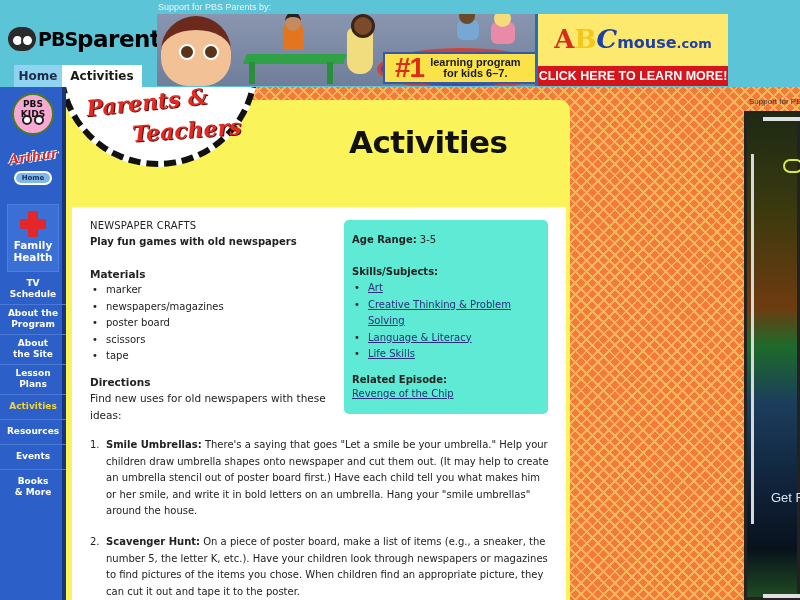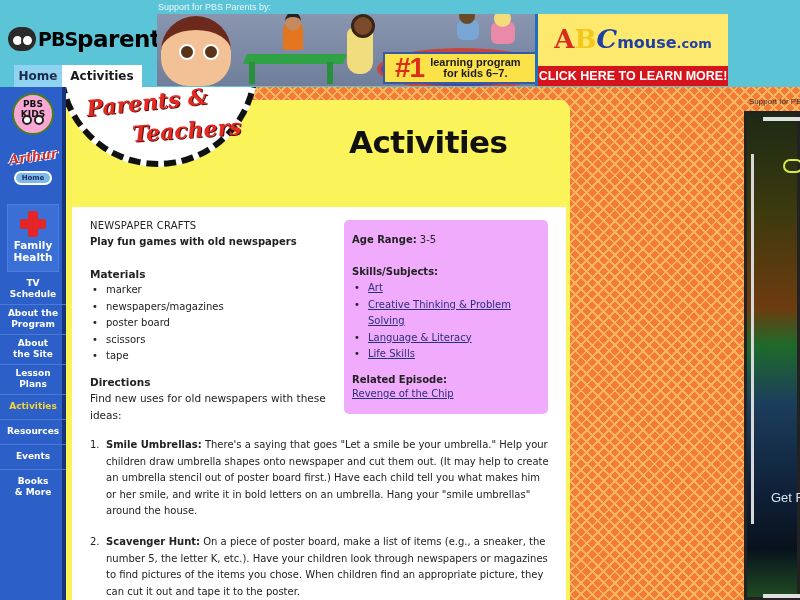--- a/index.html
+++ b/index.html
@@ -221,21 +221,21 @@
   .activity-name { font-size: 10px; line-height: 16px; letter-spacing: 0.2px; }
   .activity-sub { font-weight: bold; font-size: 10px; line-height: 16px; }
   .section-h { font-weight: bold; font-size: 10.5px; margin-top: 16px; line-height: 16px; }
   .materials { list-style: none; margin-left: 2px; }
   .materials li { line-height: 16.5px; font-size: 10px; padding-left: 14px; position: relative; }
   .materials li::before { content: "•"; position: absolute; left: 0; top: 0; }
   .dir-intro { font-size: 10.5px; line-height: 17px; width: 238px; }
 
   .infobox {
     position: absolute; left: 344px; top: 220px; width: 204px; height: 194px;
-    background: #f0abfc; border-radius: 5px; padding: 12px 8px;
+    background: #5eead4; border-radius: 5px; padding: 12px 8px;
     font-family: "DejaVu Sans", sans-serif; font-size: 10px; color: #222;
   }
   .info-label { font-weight: bold; }
   .info-row { line-height: 16px; }
   .info-skills-h { font-weight: bold; margin-top: 16px; line-height: 16px; }
   .skills { list-style: none; }
   .skills li { padding-left: 16px; position: relative; line-height: 16.5px; }
   .skills li::before { content: "•"; position: absolute; left: 2px; top: 0; color: #222; }
   .skills a, .episode-link { color: #2a2f7a; text-decoration: underline; cursor: pointer; }
   .ep-h { font-weight: bold; margin-top: 8px; line-height: 17px; }

